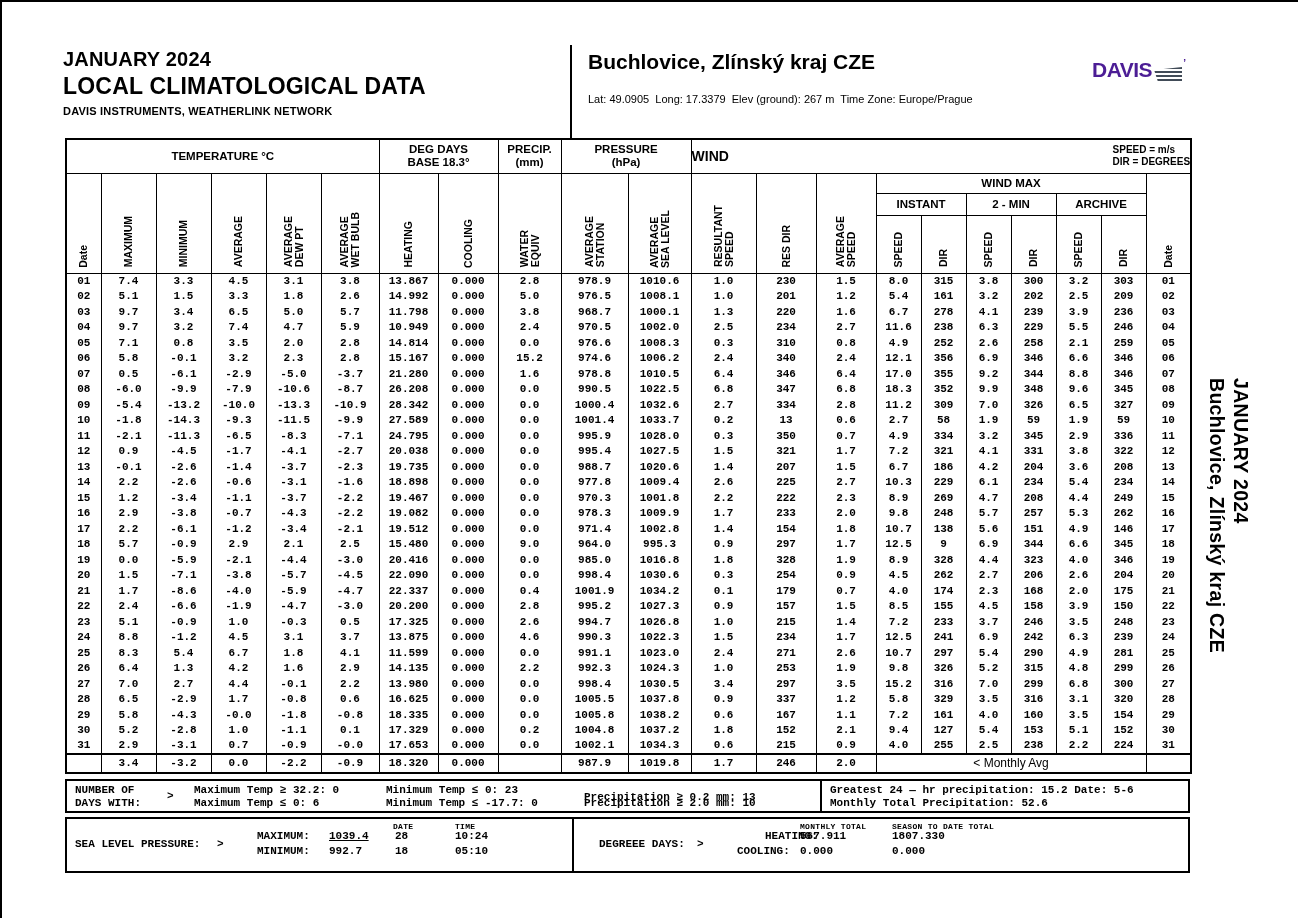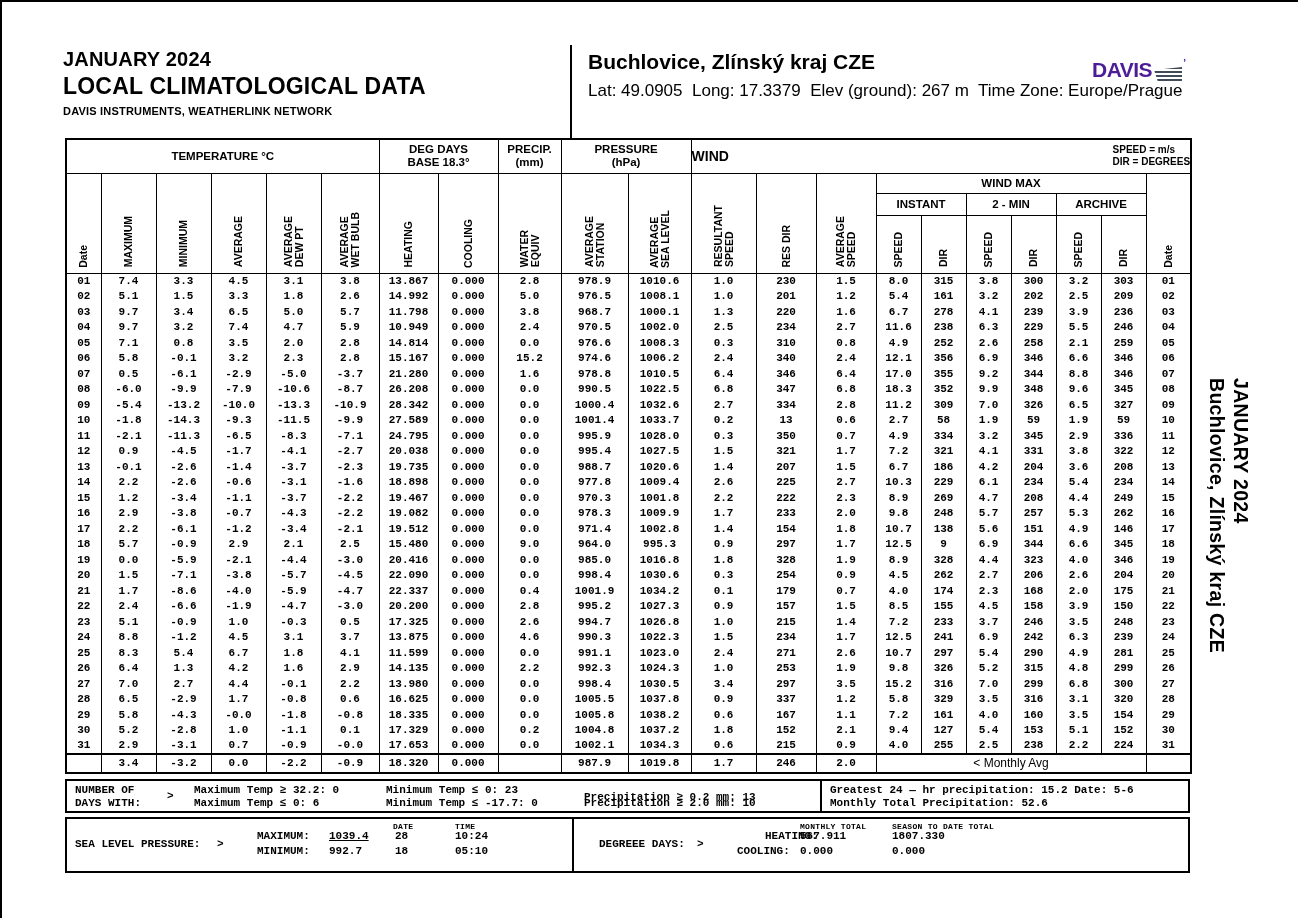--- a/index.html
+++ b/index.html
@@ -10,21 +10,21 @@
 
   
   .hdr-left { position:absolute; left:63px; top:48px; }
   .hdr-month { font-size:20px; font-weight:bold; letter-spacing:0.2px; }
   .hdr-title { font-size:23px; font-weight:bold; margin-top:2px; letter-spacing:0.2px; }
   .hdr-sub   { font-size:11px; font-weight:bold; margin-top:5px; letter-spacing:0.2px; }
   .hdr-divider { position:absolute; left:570px; top:45px; width:2px; height:93px; background:#000; }
   .hdr-right { position:absolute; left:588px; top:50px; }
   .hdr-loc     { font-size:21px; font-weight:bold; }
   .hdr-station { font-size:17px; font-weight:bold; margin-top:3px; }
-  .hdr-meta    { font-size:17px; margin-top:7px; white-space:pre; }
+  .hdr-meta    { font-size:11px; margin-top:19px; white-space:pre; }
   .logo { position:absolute; left:1092px; top:58px; display:flex; align-items:flex-end; color:#4c1d95; }
   .logo-text { font-size:21px; font-weight:800; letter-spacing:-0.5px; font-style:normal; }
   .logo-flag { width:28px; height:15px; margin-left:2px;
                background:repeating-linear-gradient(180deg,#414b57 0 2px,#fff 2px 4px);
                clip-path:polygon(0 20%,100% 0,100% 100%,14% 100%); }
   .logo-tick { font-size:10px; font-weight:bold; margin-left:1px; align-self:flex-start; }
 
   
   .tablewrap { position:absolute; left:65px; top:138px; }
   table { border-collapse:collapse; table-layout:fixed; width:1125px; border:2px solid #000; }

